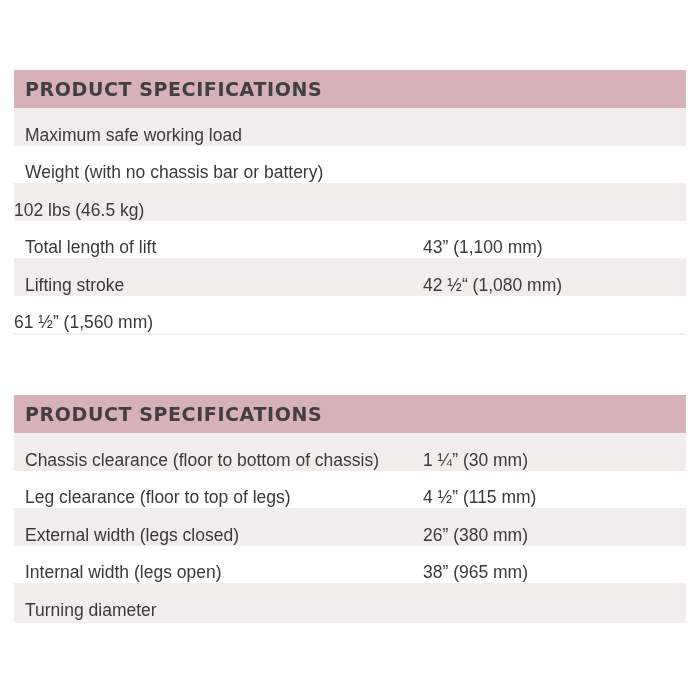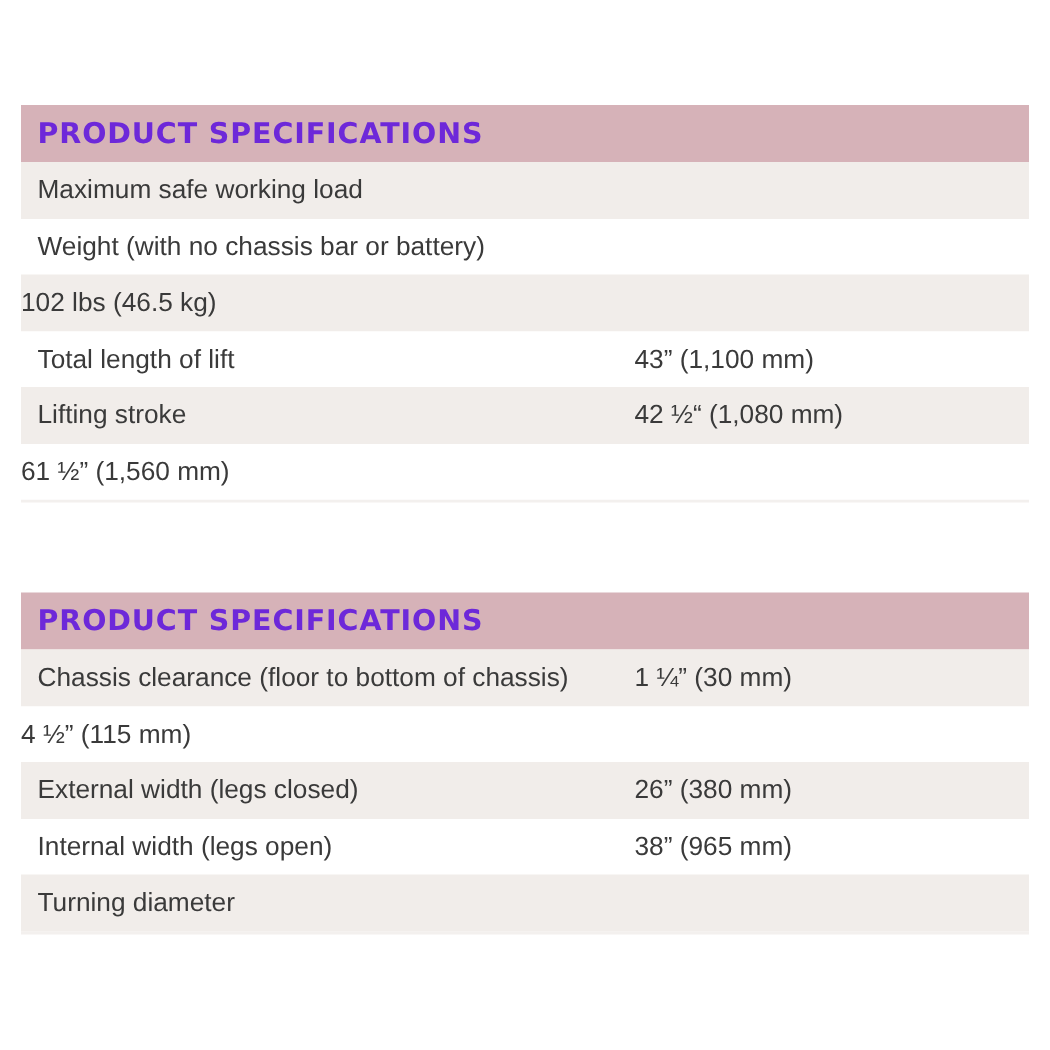--- a/index.html
+++ b/index.html
@@ -20,30 +20,30 @@
     #table-2 { top: 395px; }
     .spec-header {
       height: 38px;
       background: #d6b2b8;
       display: flex;
       align-items: center;
       padding-left: 11px;
       box-sizing: border-box;
     }
     .spec-header span {
-      color: #6d28d9;
+      color: #404040;
       font-family: "DejaVu Sans", sans-serif;
       font-weight: bold;
       font-size: 19px;
       letter-spacing: 0.6px;
     }
     .spec-row {
       height: 37.5px;
       display: flex;
-      align-items: center;
+      align-items: flex-end;
       box-sizing: border-box;
       font-size: 17.5px;
     }
     .spec-row:nth-child(odd) { background: #f1edea; }
     .spec-row:nth-child(even) { background: #ffffff; }
     .spec-label {
       width: 409px;
       padding-left: 11px;
       box-sizing: border-box;
       white-space: nowrap;
@@ -87,20 +87,21 @@
 <div class="spec-table" id="table-2">
   <div class="spec-header">
     <span>PRODUCT SPECIFICATIONS</span>
   </div>
   <div class="spec-rows">
     <div class="spec-row">
       <span class="spec-label">Chassis clearance (floor to bottom of chassis)</span>
       <span class="spec-value">1 ¼” (30 mm)</span>
     </div>
     <div class="spec-row">
+      <span class="spec-label">Leg clearance (floor to top of legs)</span>
       <span class="spec-value">4 ½” (115 mm)</span>
     </div>
     <div class="spec-row">
       <span class="spec-label">External width (legs closed)</span>
       <span class="spec-value">26” (380 mm)</span>
     </div>
     <div class="spec-row">
       <span class="spec-label">Internal width (legs open)</span>
       <span class="spec-value">38” (965 mm)</span>
     </div>

